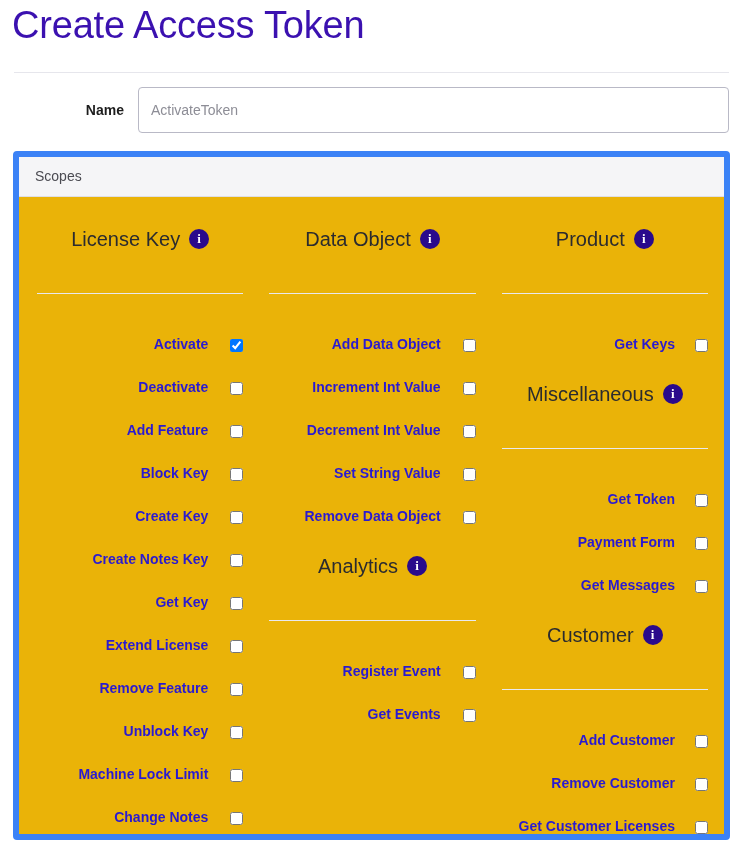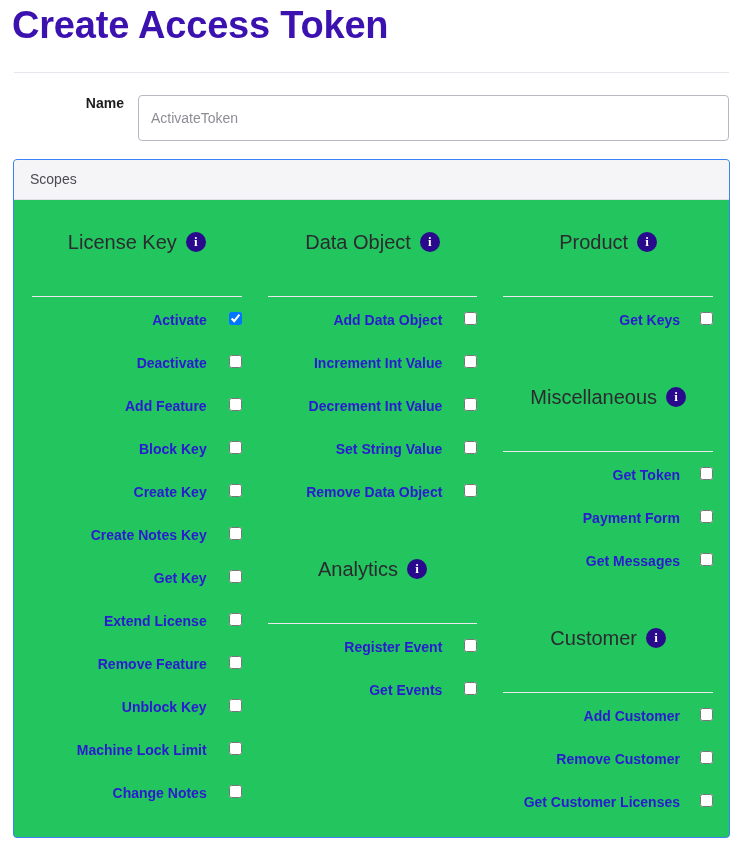--- a/index.html
+++ b/index.html
@@ -20,37 +20,38 @@
     width: 743px;
     height: 844px;
     overflow: hidden;
   }
 
   
   .page-title {
     margin: 0;
     padding: 4px 0 0 12px;
     font-size: 38px;
-    font-weight: 700;
+    font-weight: 400;
     line-height: 1.15;
     letter-spacing: -0.2px;
     color: #3b11b0;
     white-space: nowrap;
   }
 
   .title-rule {
     margin: 24px 14px 0 14px;
     height: 1px;
     background: #e6e6ec;
   }
 
   
   .name-row {
     display: flex;
-    margin-top: 22px;
+    align-items: center;
+    margin-top: 14px;
     padding: 0 14px 0 0;
   }
   .name-label {
     width: 138px;
     text-align: right;
     padding-right: 14px;
     font-size: 14px;
     font-weight: bold;
     color: #1d1d1d;
     box-sizing: border-box;
@@ -66,23 +67,23 @@
     font-size: 14px;
     color: #4a4a4a;
     background: #ffffff;
     outline: none;
   }
   .name-input::placeholder { color: #8d8d96; }
 
   
   .scopes-panel {
     margin: 18px 13px 0 13px;
-    border: 1px solid #3b82f6;
+    border: 6px solid #3b82f6;
     border-radius: 4px;
-    background: #22c55e;
+    background: #eab308;
     overflow: hidden;
   }
   .scopes-header {
     background: #f5f5f7;
     border-bottom: 1px solid #dfdfe5;
     padding: 11px 16px 12px 16px;
     font-size: 14px;
     color: #4b4b52;
   }
   .scopes-body {
@@ -134,21 +135,21 @@
   .group-rule {
     height: 1px;
     background: #e9e9ee;
     margin-top: 26px;
   }
 
   
   .scope-rows { padding-top: 15px; }
   .scope-row {
     display: flex;
-    align-items: flex-start;
+    align-items: flex-end;
     justify-content: flex-end;
     height: 43px;
   }
   .scope-label {
     font-size: 14px;
     font-weight: bold;
     color: #2a1ad1;
     text-align: right;
     white-space: nowrap;
     cursor: pointer;

